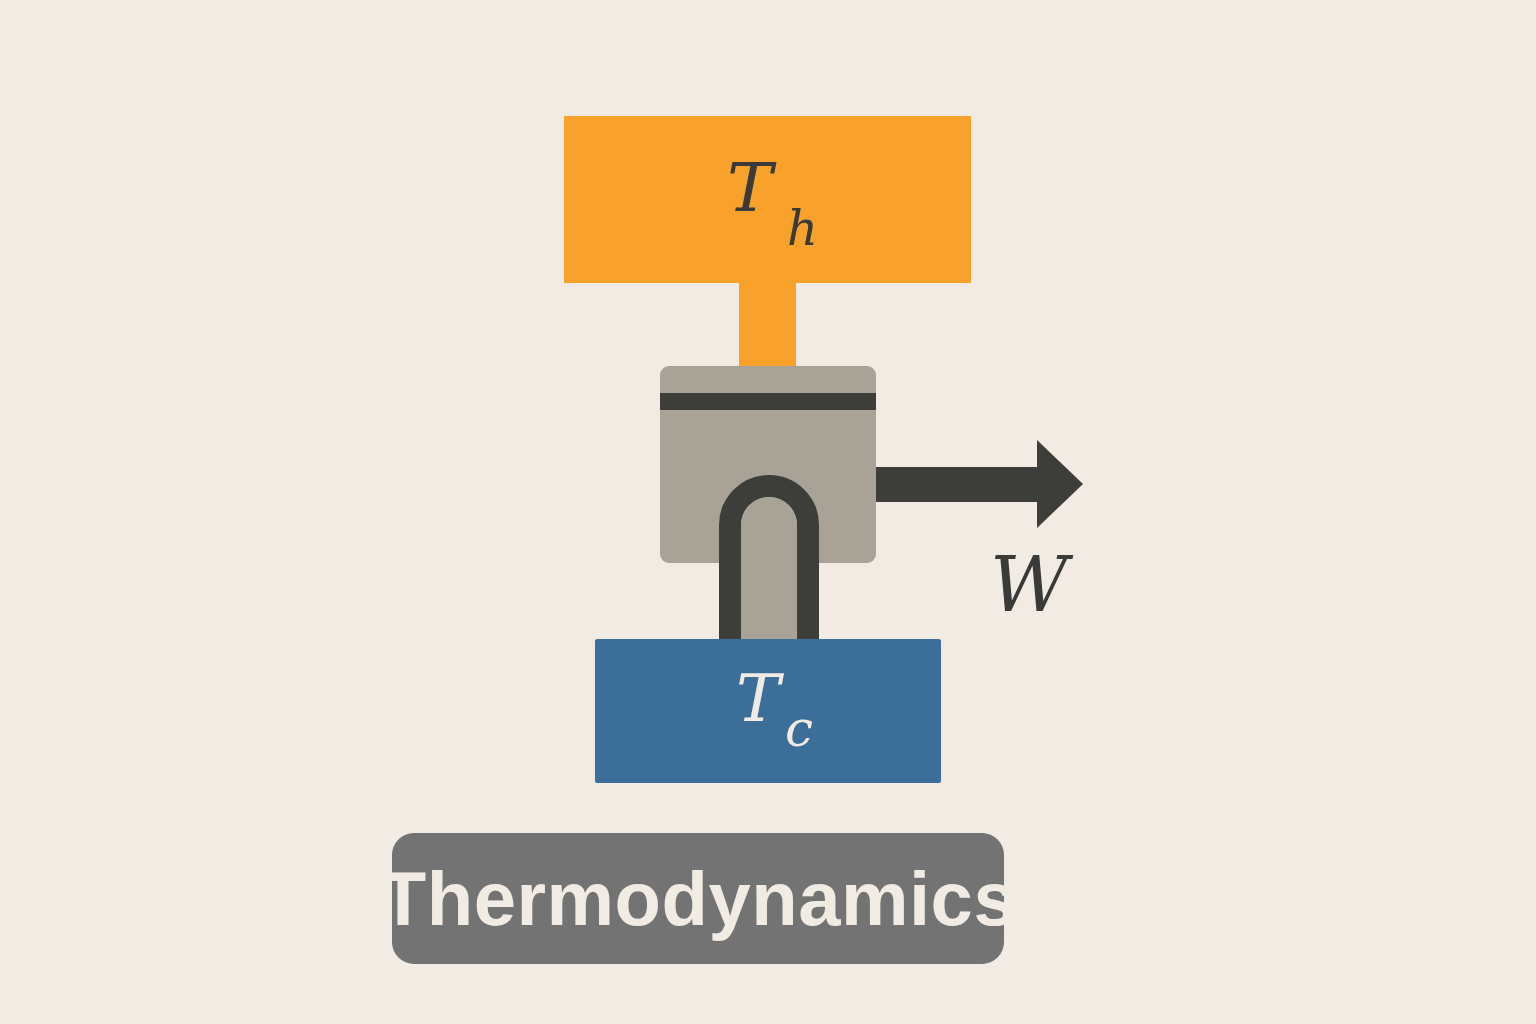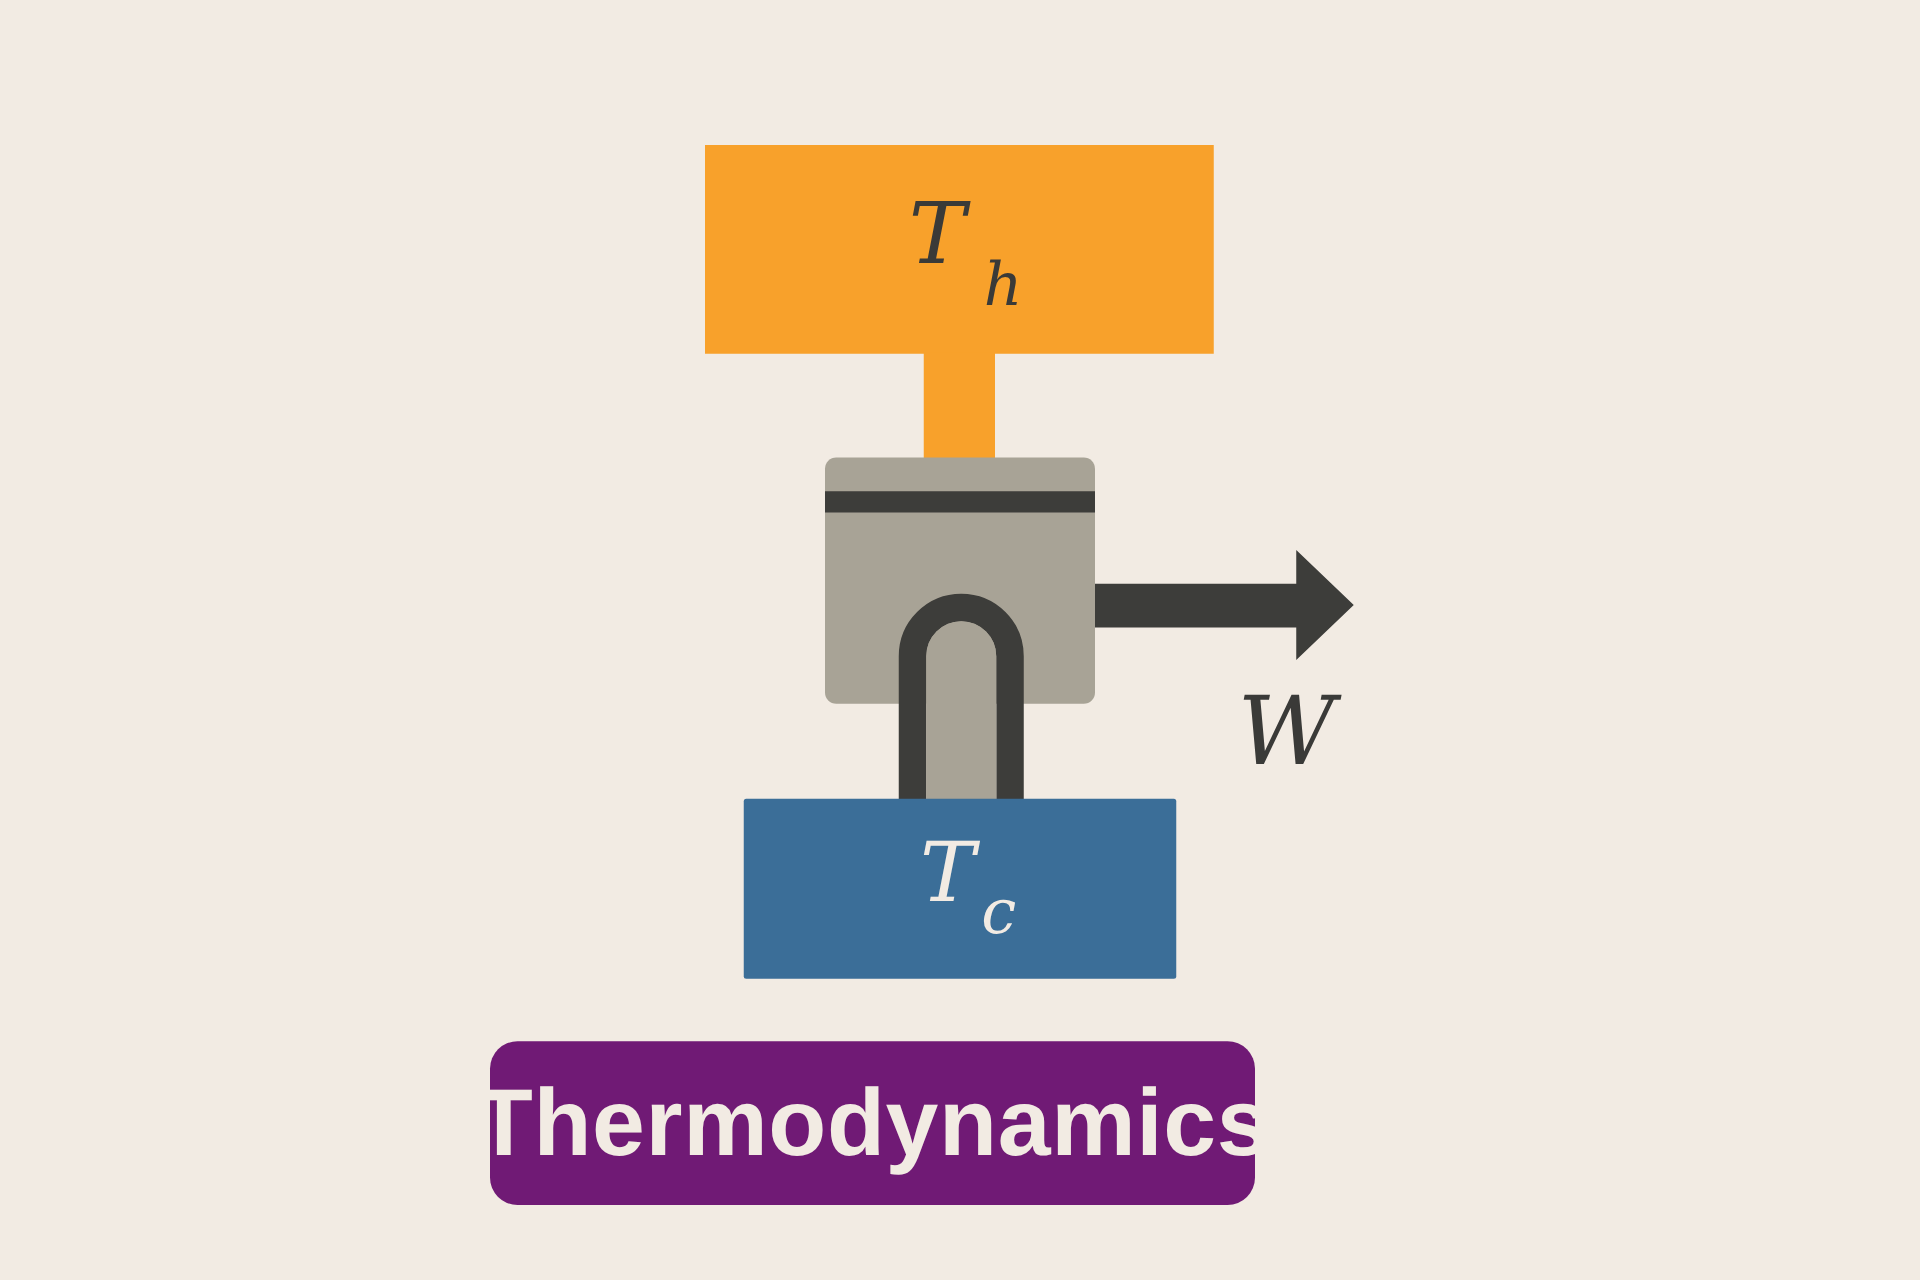--- a/index.html
+++ b/index.html
@@ -33,21 +33,21 @@
       font-family: "DejaVu Serif", serif; font-style: italic;
       position: absolute; white-space: nowrap;
     }
     .th-main { left: 727px; top: 148px; font-size: 68px; color: #3a3a38; }
     .th-sub { left: 787px; top: 200px; font-size: 48px; color: #3a3a38; }
     .tc-main { left: 736px; top: 660px; font-size: 66px; color: #f2ebe3; }
     .tc-sub { left: 785px; top: 700px; font-size: 50px; color: #f2ebe3; }
     .w-label { left: 990px; top: 540px; font-size: 76px; color: #3a3a38; }
     .title-pill {
       left: 392px; top: 833px; width: 612px; height: 131px;
-      background: #701a75; border-radius: 22px;
+      background: #737373; border-radius: 22px;
       display: flex; align-items: center; justify-content: center;
     }
     .title-text {
       color: #f2ebe3; font-size: 76px; font-weight: bold;
       font-family: "Liberation Sans", sans-serif; letter-spacing: 0.5px;
     }
     svg { position: absolute; left: 0; top: 0; }
   </style>
 </head>
 <body>

